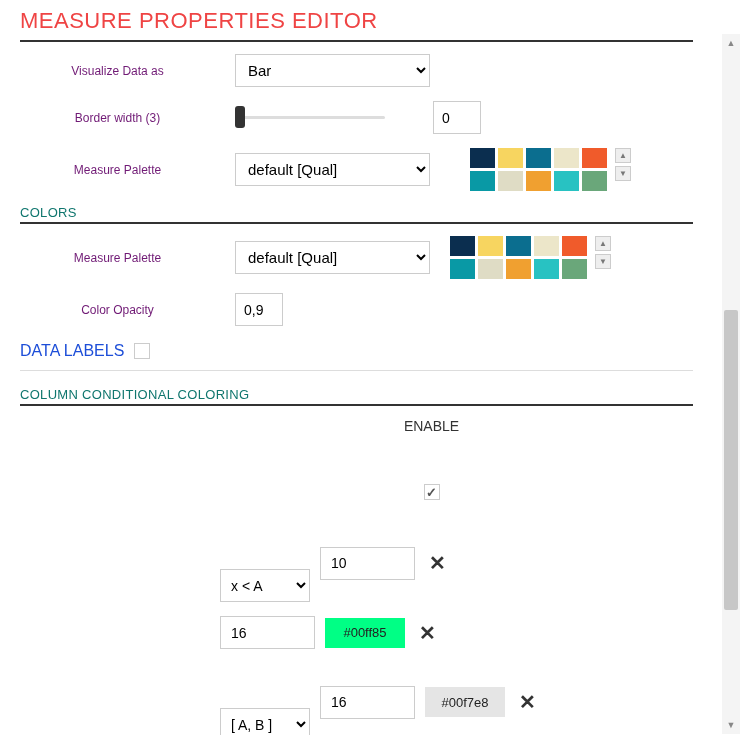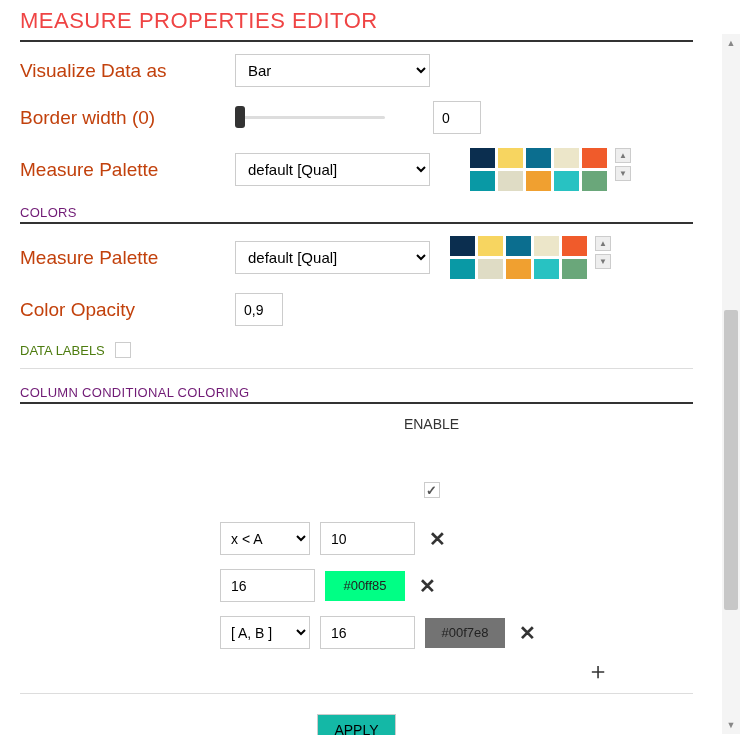--- a/index.html
+++ b/index.html
@@ -38,24 +38,24 @@
     margin: 10px 0;
   }
   .row {
     display: flex;
     align-items: center;
     margin-bottom: 14px;
     min-height: 32px;
   }
   .label-col {
     width: 215px;
-    text-align: left;
+    text-align: center;
     padding-right: 20px;
-    font-size: 19px;
-    color: #c2410c;
+    font-size: 12px;
+    color: #701a75;
   }
   .ctrl-col {
     flex: 1;
     display: flex;
     align-items: center;
     gap: 10px;
   }
   select.big-select {
     width: 195px;
     height: 33px;
@@ -124,31 +124,31 @@
     display: flex;
     align-items: center;
     justify-content: center;
     font-size: 8px;
     color: #777;
     cursor: pointer;
   }
   .stepper-btn + .stepper-btn { margin-top: 3px; }
   .section-label {
     font-size: 13px;
-    color: #701a75;
+    color: #0f766e;
     margin: 14px 0 2px 0;
     letter-spacing: 0.3px;
   }
   .section-label-inline {
     display: flex;
     align-items: center;
     gap: 10px;
     margin: 16px 0 8px 0;
   }
-  .section-label-inline span { font-size: 13px; color: #4d7c0f; }
+  .section-label-inline span { font-size: 16px; color: #1d4ed8; }
   .checkbox {
     width: 16px;
     height: 16px;
     border: 1px solid #ccc;
     background: #fff;
     display: inline-flex;
     align-items: center;
     justify-content: center;
     cursor: pointer;
   }
@@ -176,20 +176,21 @@
     margin-bottom: 14px;
     margin-left: 50px;
   }
   select.cond-select {
     width: 90px;
     height: 33px;
     border: 1px solid #ccc;
     font-size: 14px;
     padding: 4px 6px;
     background: #fff;
+    margin-top: 45px;
   }
   .color-chip {
     width: 80px;
     height: 30px;
     display: flex;
     align-items: center;
     justify-content: center;
     font-size: 13px;
     color: #222;
   }
@@ -260,21 +261,21 @@
   <div class="row">
     <div class="label-col">Visualize Data as</div>
     <div class="ctrl-col">
       <select class="big-select">
         <option>Bar</option>
       </select>
     </div>
   </div>
 
   <div class="row">
-    <div class="label-col">Border width (0)</div>
+    <div class="label-col">Border width (3)</div>
     <div class="ctrl-col">
       <div class="slider-track">
         <div class="slider-thumb"></div>
       </div>
       <span class="spacer-after-slider"></span>
       <input class="num" value="0" style="">
     </div>
   </div>
 
   <div class="row">
@@ -364,21 +365,21 @@
 
     <div class="cond-row">
       <input class="num-wide" value="16" style="">
       <div class="color-chip" style="background:#00ff85">#00ff85</div>
       <span class="x-btn">✕</span>
     </div>
 
     <div class="cond-row">
       <select class="cond-select"><option>[ A, B ]</option></select>
       <input class="num-wide" value="16" style="">
-      <div class="color-chip" style="background:#737373">#00f7e8</div>
+      <div class="color-chip" style="background:#e5e5e5">#00f7e8</div>
       <span class="x-btn">✕</span>
     </div>
     <div class="plus-btn">＋</div>
   </div>
 
   <hr class="hr-thin">
   <button class="apply-btn">APPLY</button>
 </div>
 
 <div class="fake-scroll">

